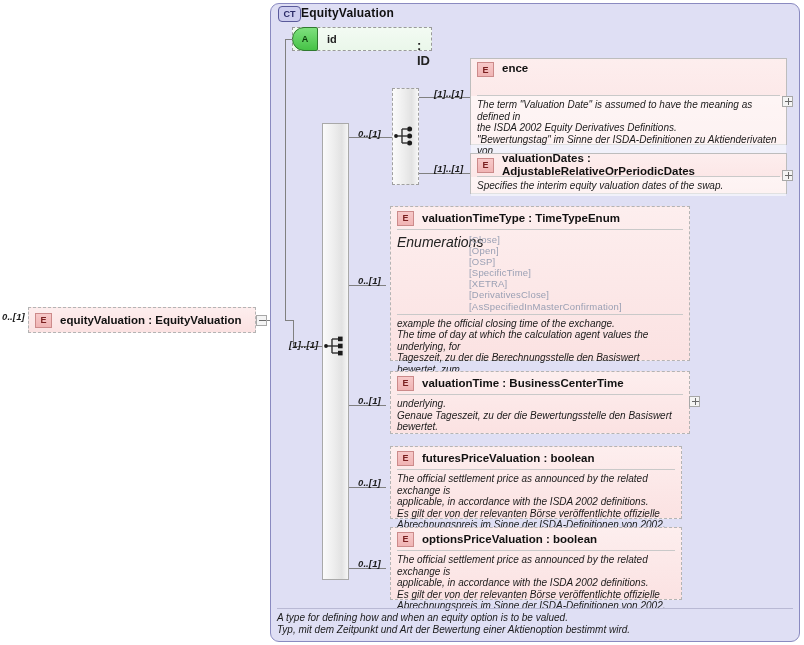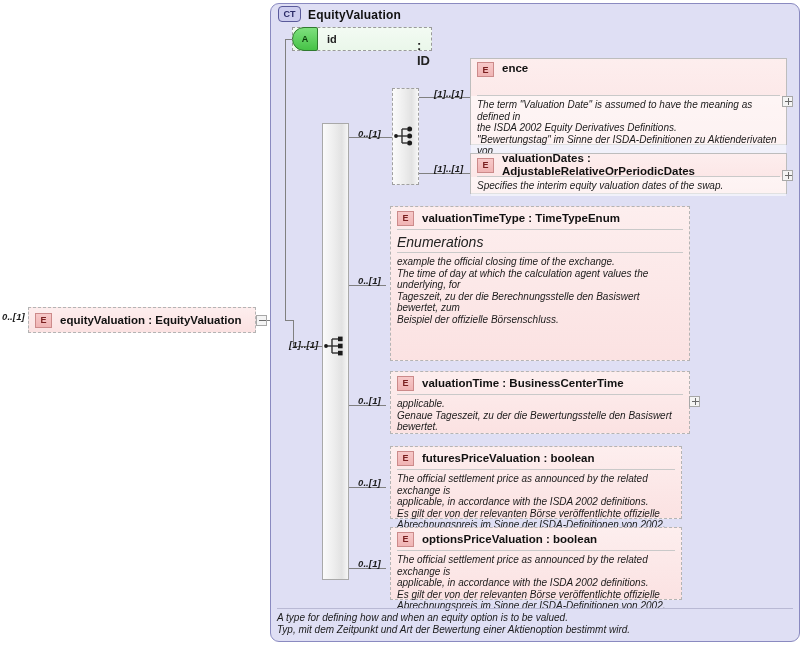--- a/index.html
+++ b/index.html
@@ -11,21 +11,21 @@
   .canvas{position:absolute;left:0;top:0;width:804px;height:645px;}
 
   
   .ct-box{
     position:absolute;left:270px;top:3px;width:530px;height:639px;
     background:#dfdff4;
     border:1px solid #8a8ac0;
     border-radius:9px;
     box-sizing:border-box;
   }
-  .ct-title-row{position:absolute;left:278px;top:6px;height:16px;display:flex;align-items:flex-end;gap:7px;}
+  .ct-title-row{position:absolute;left:278px;top:6px;height:16px;display:flex;align-items:flex-start;}
   .ct-badge{
     width:21px;height:14px;border:1px solid #5a5a9a;border-radius:4px;
     background:#cdcdee;color:#2a2a66;font-size:9px;font-weight:bold;
     display:flex;align-items:center;justify-content:center;letter-spacing:0;
   }
   .ct-title{font-size:12px;font-weight:bold;color:#111;letter-spacing:.2px;}
 
   
   .attr-box{
     position:absolute;left:292px;top:27px;width:140px;height:24px;
@@ -247,38 +247,47 @@
   <div class="pmbox plus" style="left:782px;top:170px;"></div>
 
   <div class="el-box dashed" style="left:390px;top:206px;width:300px;height:155px;">
     <div class="el-head">
       <div class="e-badge">E</div>
       <div class="e-title">valuationTimeType : TimeTypeEnum</div>
     </div>
     <div class="el-sep"></div>
     <div class="enum-wrap">
       <div class="enum-label">Enumerations</div>
+      <div class="enum-list">
+        <div>[Close]</div>
+        <div>[Open]</div>
+        <div>[OSP]</div>
+        <div>[SpecificTime]</div>
+        <div>[XETRA]</div>
+        <div>[DerivativesClose]</div>
+        <div>[AsSpecifiedInMasterConfirmation]</div>
+      </div>
     </div>
     <div class="el-sep"></div>
     <div class="el-doc plain">
       <div>example the official closing time of the exchange.</div>
       <div>The time of day at which the calculation agent values the underlying, for</div>
       <div>Tageszeit, zu der die Berechnungsstelle den Basiswert bewertet, zum</div>
       <div>Beispiel der offizielle Börsenschluss.</div>
     </div>
   </div>
 
   <div class="el-box dashed" style="left:390px;top:371px;width:300px;height:63px;">
     <div class="el-head">
       <div class="e-badge">E</div>
       <div class="e-title">valuationTime : BusinessCenterTime</div>
     </div>
     <div class="el-sep"></div>
     <div class="el-doc plain">
-      <div>applicable.</div>
+      <div>underlying.</div>
       <div>Genaue Tageszeit, zu der die Bewertungsstelle den Basiswert bewertet.</div>
     </div>
   </div>
   <div class="pmbox plus" style="left:689px;top:396px;"></div>
 
   <div class="el-box dashed" style="left:390px;top:446px;width:292px;height:73px;">
     <div class="el-head">
       <div class="e-badge">E</div>
       <div class="e-title">futuresPriceValuation : boolean</div>
     </div>

